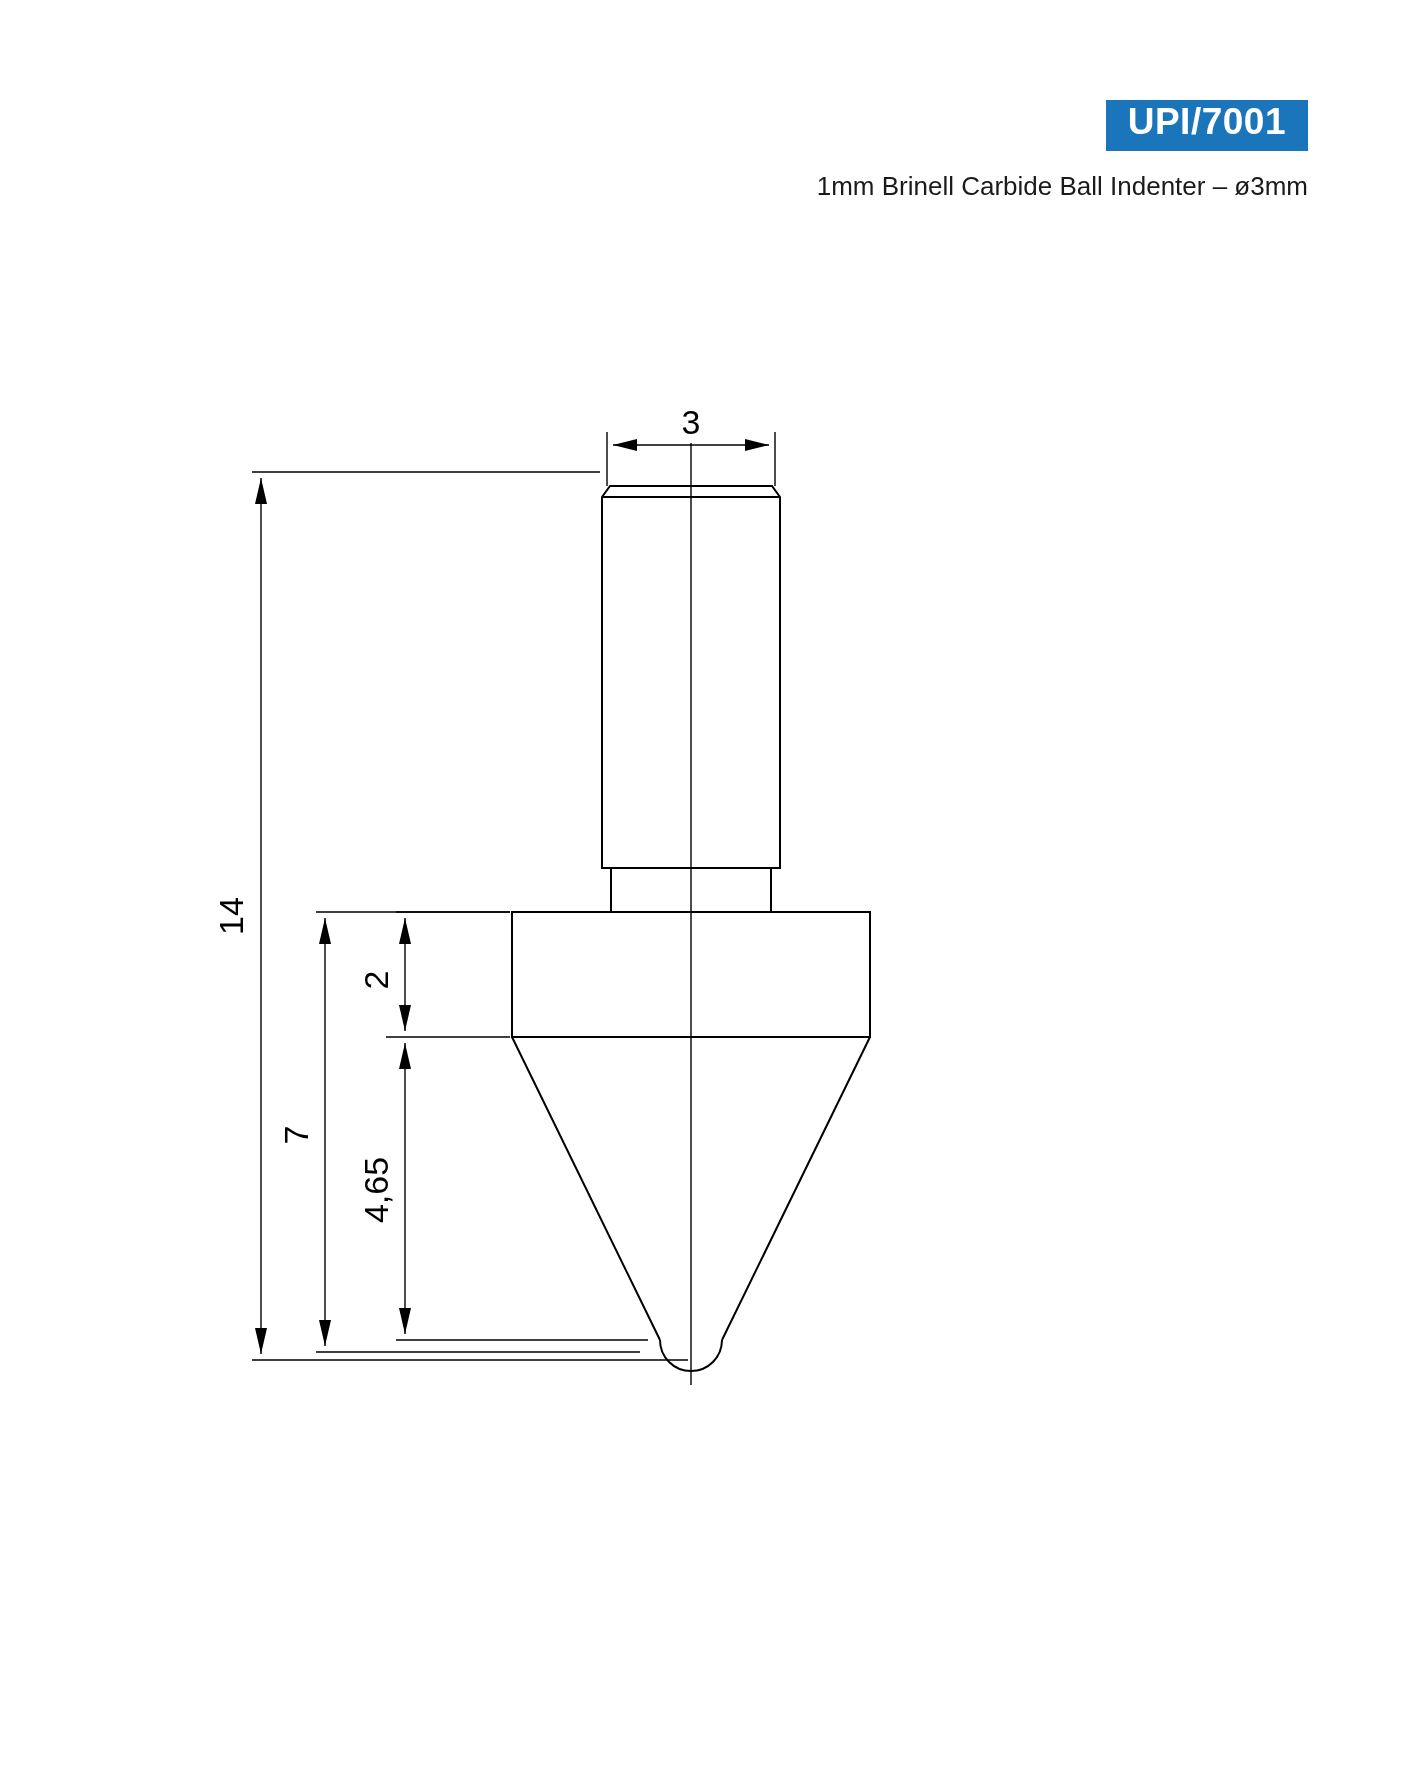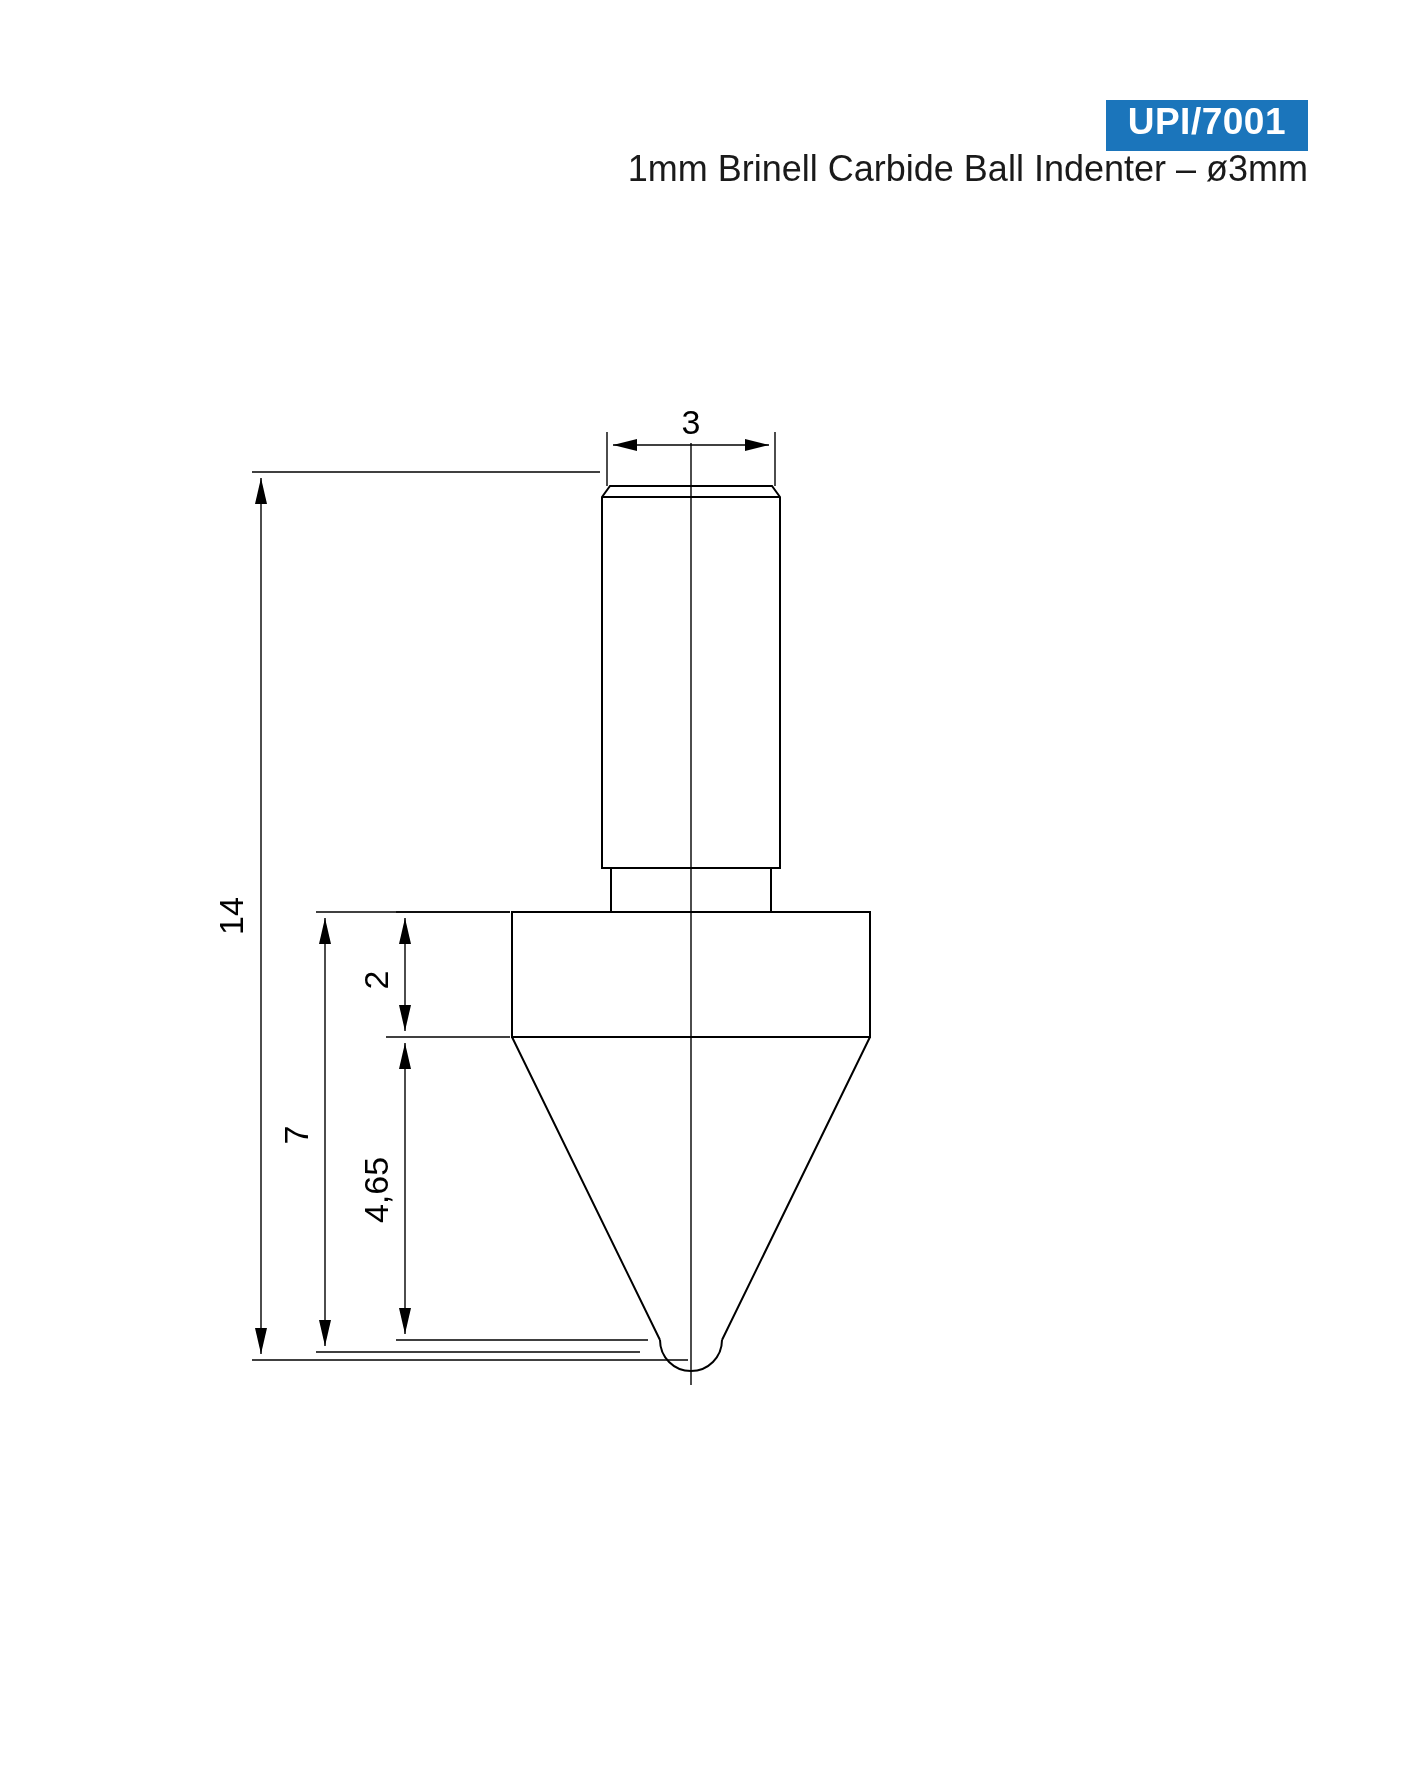--- a/index.html
+++ b/index.html
@@ -35,23 +35,23 @@
     font-size: 37px;
     font-weight: bold;
     letter-spacing: 0.5px;
     padding: 3px 22px 11px 22px;
     line-height: 1;
     white-space: nowrap;
   }
   #subtitle {
     position: absolute;
     right: 116px;
-    top: 148px;
+    top: 172px;
     color: #1a1a1a;
-    font-size: 36px;
+    font-size: 26px;
     font-weight: 400;
     white-space: nowrap;
     line-height: 1.15;
   }
   
   #drawing {
     position: absolute;
     top: 0; left: 0;
     width: 1424px;
     height: 1792px;

